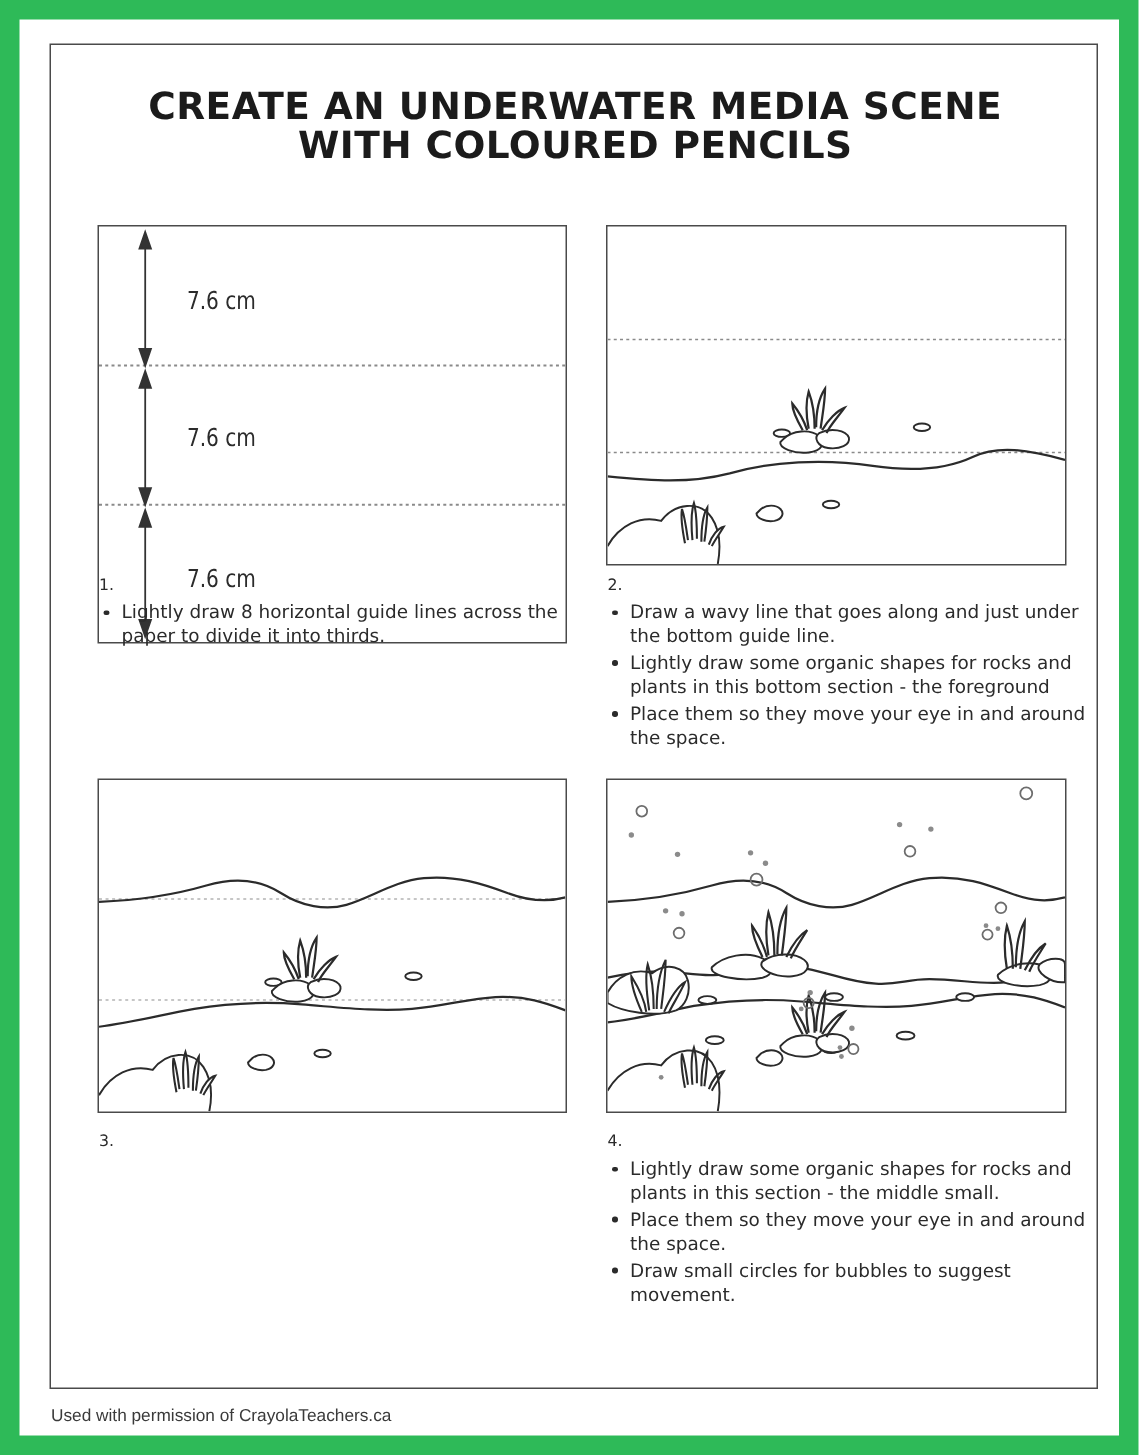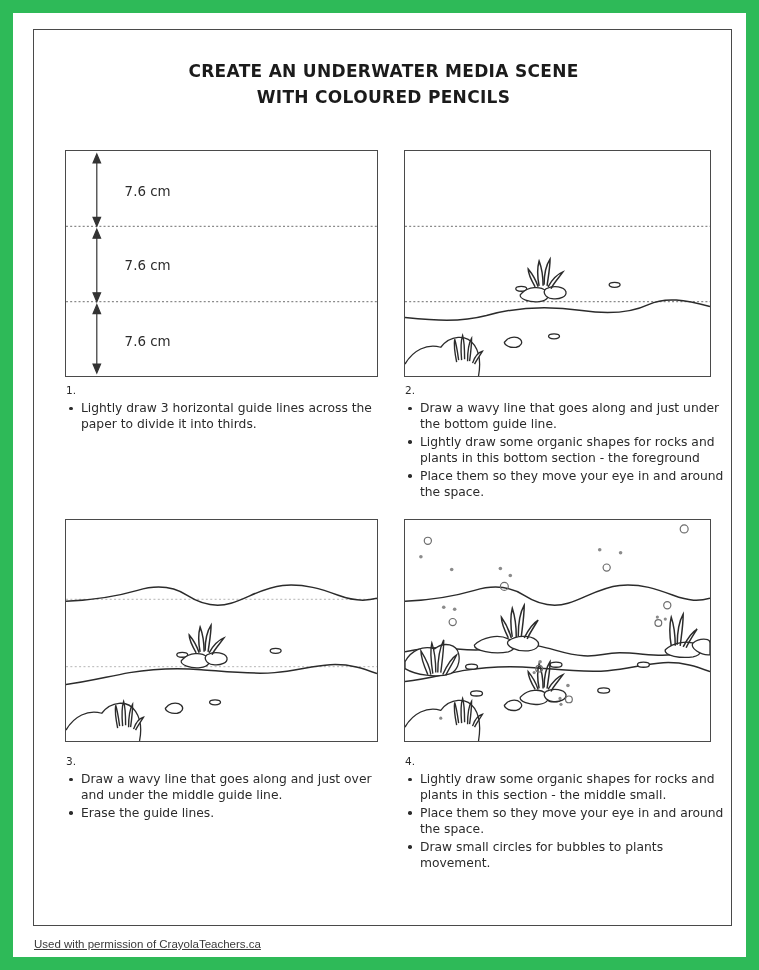--- a/index.html
+++ b/index.html
@@ -26,37 +26,37 @@
     background: #ffffff;
     border: 1.5px solid #4a4a4a;
   }
   .title {
     position: absolute;
     left: 0; top: 28px;
     width: 699px;
     text-align: center;
     font-family: "DejaVu Sans", sans-serif;
     font-weight: bold;
-    font-size: 17px;
+    font-size: 25px;
     line-height: 26px;
     letter-spacing: 0.3px;
     color: #1b1b1b;
   }
   .title .line { display: block; }
 
   
   .panel {
     position: absolute;
     border: 1.5px solid #4a4a4a;
     background: #ffffff;
     overflow: hidden;
   }
   .panel svg { display: block; width: 100%; height: 100%; }
 
-  .p1 { left: 31px;  top: 120px; width: 313px; height: 227px; }
+  .p1 { left: 31px;  top: 120px; width: 313px; height: 279px; }
   .p2 { left: 370px; top: 120px; width: 307px; height: 227px; }
   .p3 { left: 31px;  top: 489px; width: 313px; height: 223px; }
   .p4 { left: 370px; top: 489px; width: 307px; height: 223px; }
 
   
   .caption {
     position: absolute;
     font-family: "DejaVu Sans", sans-serif;
     color: #2b2b2b;
   }
@@ -92,21 +92,20 @@
     background: #2b2b2b;
   }
   b { font-weight: normal; }
 
   .footer {
     position: absolute;
     left: 21px; top: 925px;
     font-family: "Liberation Sans", sans-serif;
     font-size: 11.5px;
     color: #3a3a3a;
-    text-decoration: underline;
   }
 </style>
 </head>
 <body>
 
 <div class="page">
   <div class="paper">
 
     <div class="title">
       <span class="line">CREATE AN UNDERWATER MEDIA SCENE</span>
@@ -284,46 +283,42 @@
           <circle cx="156" cy="180" r="1.6"></circle>
           <circle cx="157" cy="186" r="1.6"></circle>
           <circle cx="36" cy="200" r="1.6"></circle>
         </g>
       </svg>
     </div>
 
     <div class="caption c1">
       <div class="step-num">1.</div>
       <ul class="steps">
-        <li><span>Lightly draw 3 horizontal guide lines across the paper to divide it into thirds.</span></li>
+        <li><span>Lightly draw 8 horizontal guide lines across the paper to divide it into thirds.</span></li>
       </ul>
     </div>
 
     <div class="caption c2">
       <div class="step-num">2.</div>
       <ul class="steps">
         <li><span>Draw a wavy line that goes along and just under the bottom guide line.</span></li>
         <li><span>Lightly draw some organic shapes for rocks and plants in this bottom section - the </span><b>foreground</b><span></span></li>
         <li><span>Place them so they move your eye in and around the space.</span></li>
       </ul>
     </div>
 
     <div class="caption c3">
       <div class="step-num">3.</div>
-      <ul class="steps">
-        <li><span>Draw a wavy line that goes along and just over and under the middle guide line.</span></li>
-        <li><span>Erase the guide lines.</span></li>
-      </ul>
     </div>
 
     <div class="caption c4">
       <div class="step-num">4.</div>
       <ul class="steps">
         <li><span>Lightly draw some organic shapes for rocks and plants in this section - the </span><b>middle small</b><span>.</span></li>
         <li><span>Place them so they move your eye in and around the space.</span></li>
-        <li><span>Draw small circles for bubbles to plants movement.</span></li>
+        <li><span>Draw small circles for bubbles to suggest movement.</span></li>
       </ul>
     </div>
 
   </div>
 
   <div class="footer">Used with permission of CrayolaTeachers.ca</div>
 </div>
 
 </body></html>

